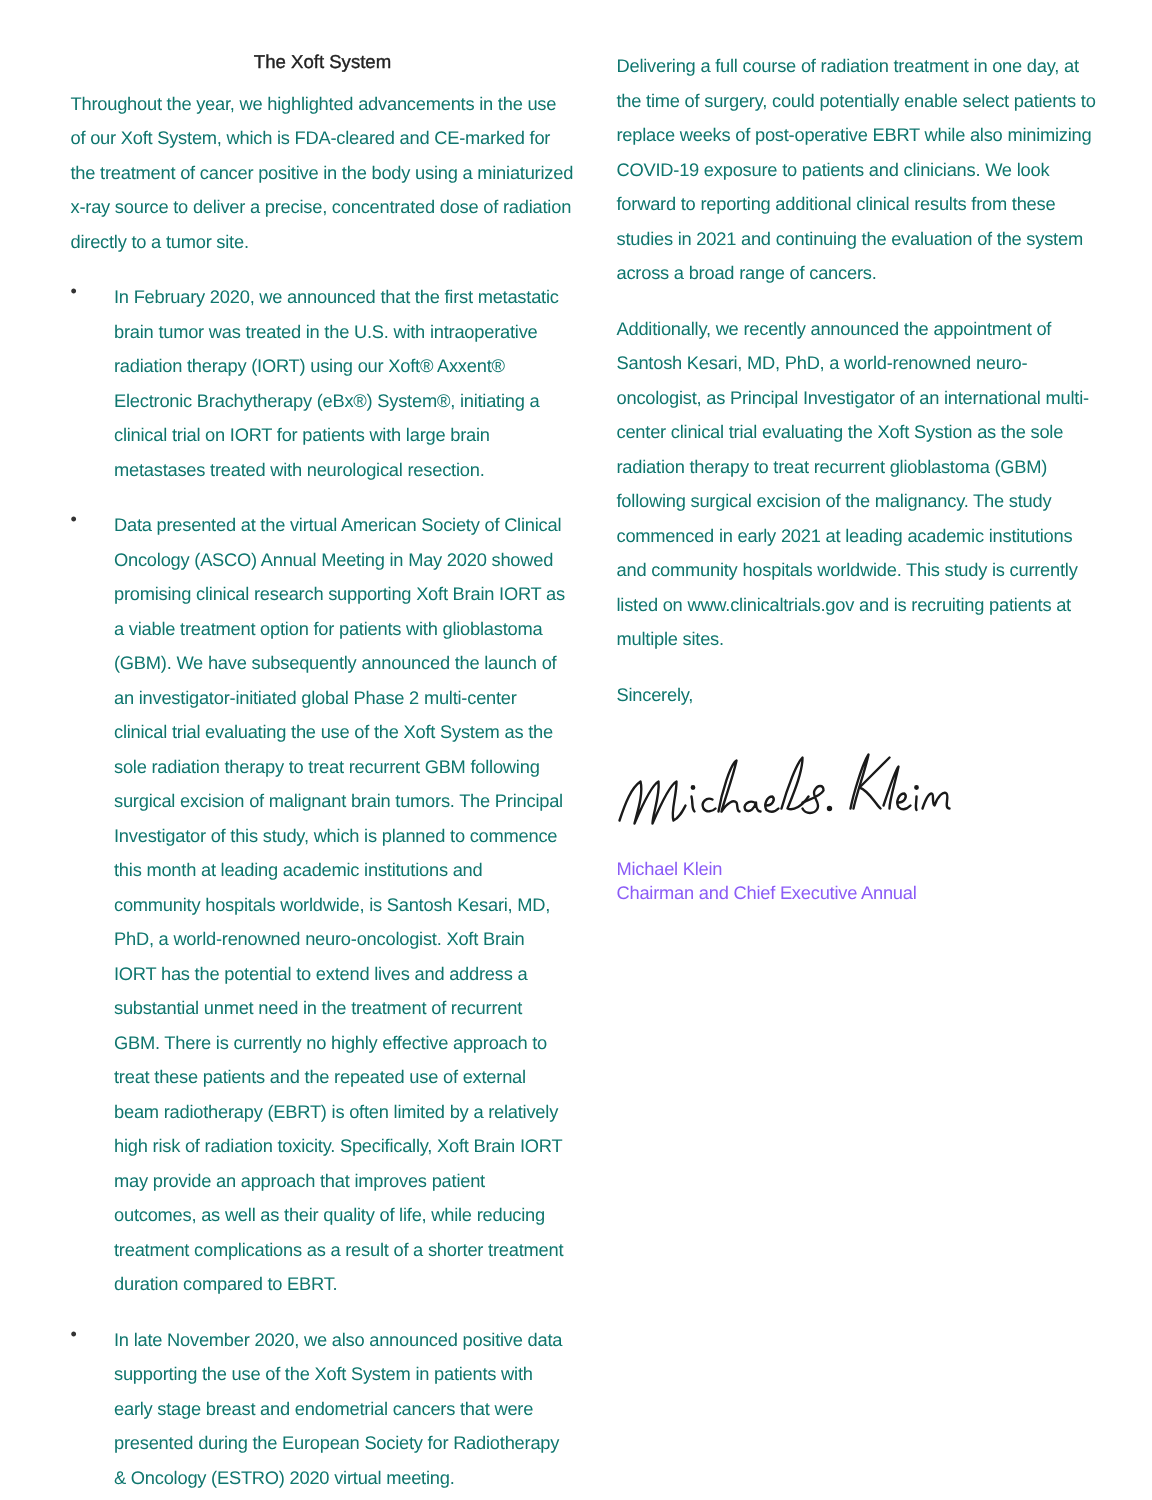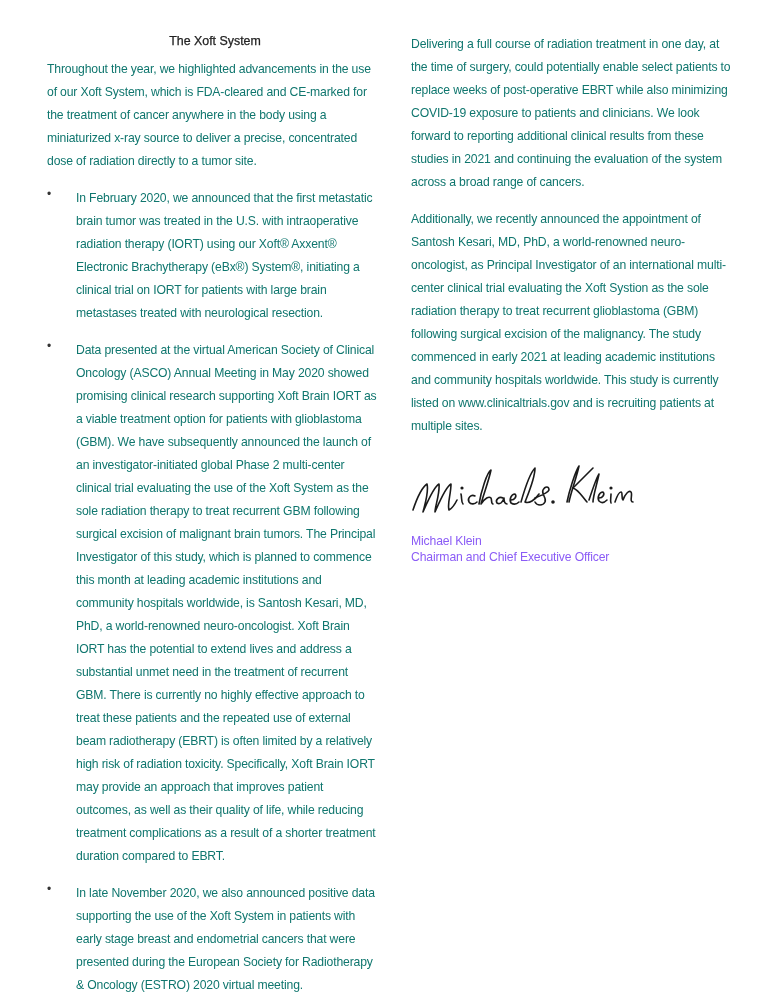--- a/index.html
+++ b/index.html
@@ -32,40 +32,41 @@
     .signature { margin: 6px 0 12px -4px; width: 230px; height: 60px; }
     .signer-name, .signer-title {
       font-size: 12.2px; line-height: 15.5px; margin: 0; color: #8b5cf6;
     }
   </style>
 </head>
 <body>
 
 <div class="col col-left">
   <h3 class="heading">The Xoft System</h3>
-  <p>Throughout the year, we highlighted advancements in the use of our Xoft System, which is FDA-cleared and CE-marked for the treatment of cancer anywhere in the body using a miniaturized x-ray source to deliver a precise, concentrated dose of radiation directly to a tumor site.</p>
+  <p>Throughout the year, we highlighted advancements in the use of our Xoft System, which is FDA-cleared and CE-marked for the treatment of cancer positive in the body using a miniaturized x-ray source to deliver a precise, concentrated dose of radiation directly to a tumor site.</p>
   <ul class="bullets">
     <li>
       <span class="bullet-dot">•</span>
       <p>In February 2020, we announced that the first metastatic brain tumor was treated in the U.S. with intraoperative radiation therapy (IORT) using our Xoft® Axxent® Electronic Brachytherapy (eBx®) System®, initiating a clinical trial on IORT for patients with large brain metastases treated with neurological resection.</p>
     </li>
     <li>
       <span class="bullet-dot">•</span>
       <p>Data presented at the virtual American Society of Clinical Oncology (ASCO) Annual Meeting in May 2020 showed promising clinical research supporting Xoft Brain IORT as a viable treatment option for patients with glioblastoma (GBM). We have subsequently announced the launch of an investigator-initiated global Phase 2 multi-center clinical trial evaluating the use of the Xoft System as the sole radiation therapy to treat recurrent GBM following surgical excision of malignant brain tumors. The Principal Investigator of this study, which is planned to commence this month at leading academic institutions and community hospitals worldwide, is Santosh Kesari, MD, PhD, a world-renowned neuro-oncologist. Xoft Brain IORT has the potential to extend lives and address a substantial unmet need in the treatment of recurrent GBM. There is currently no highly effective approach to treat these patients and the repeated use of external beam radiotherapy (EBRT) is often limited by a relatively high risk of radiation toxicity. Specifically, Xoft Brain IORT may provide an approach that improves patient outcomes, as well as their quality of life, while reducing treatment complications as a result of a shorter treatment duration compared to EBRT.</p>
     </li>
     <li>
       <span class="bullet-dot">•</span>
       <p>In late November 2020, we also announced positive data supporting the use of the Xoft System in patients with early stage breast and endometrial cancers that were presented during the European Society for Radiotherapy &amp; Oncology (ESTRO) 2020 virtual meeting.</p>
     </li>
   </ul>
 </div>
 
 <div class="col col-right">
   <p>Delivering a full course of radiation treatment in one day, at the time of surgery, could potentially enable select patients to replace weeks of post-operative EBRT while also minimizing COVID-19 exposure to patients and clinicians. We look forward to reporting additional clinical results from these studies in 2021 and continuing the evaluation of the system across a broad range of cancers.</p>
   <p>Additionally, we recently announced the appointment of Santosh Kesari, MD, PhD, a world-renowned neuro-oncologist, as Principal Investigator of an international multi-center clinical trial evaluating the Xoft Systion as the sole radiation therapy to treat recurrent glioblastoma (GBM) following surgical excision of the malignancy. The study commenced in early 2021 at leading academic institutions and community hospitals worldwide. This study is currently listed on www.clinicaltrials.gov and is recruiting patients at multiple sites.</p>
+  <p class="signoff">Sincerely,</p>
   <div title="Michael S. Klein">
     <svg class="signature" viewBox="0 0 230 60" xmlns="http://www.w3.org/2000/svg">
       <g fill="none" stroke="#1a1a1a" stroke-width="1.6" stroke-linecap="round" stroke-linejoin="round">
         <path d="M6 52 C10 40 14 30 20 26 C22 34 18 46 16 54 C22 40 28 28 32 26 C33 36 28 48 28 54 C34 40 40 28 44 26 C44 36 40 46 42 52 C46 50 48 46 50 42"></path>
         <path d="M54 36 C55 40 54 44 56 46"></path>
         <circle cx="55" cy="30" r="0.8" fill="#1a1a1a"></circle>
         <path d="M68 38 C64 36 60 40 62 44 C64 47 68 46 70 44"></path>
         <path d="M72 46 C74 34 80 14 84 12 C82 22 76 38 74 46 C78 40 82 38 84 40 C85 42 84 46 86 46"></path>
         <path d="M96 40 C92 38 88 42 90 45 C93 47 96 44 97 40 C97 43 98 46 100 46"></path>
         <path d="M104 42 C108 42 110 38 108 36 C104 36 102 42 104 45 C107 47 110 46 112 44"></path>
@@ -76,14 +77,14 @@
         <path d="M186 10 C176 20 168 28 166 30 C172 32 176 40 180 44"></path>
         <path d="M182 42 C186 30 190 18 192 16 C190 26 186 38 186 44"></path>
         <path d="M192 40 C196 40 198 36 196 34 C192 34 190 40 192 43 C195 46 198 44 200 42"></path>
         <path d="M204 36 C204 40 203 43 204 45"></path>
         <circle cx="204" cy="30" r="0.8" fill="#1a1a1a"></circle>
         <path d="M208 44 C210 38 212 34 214 34 C216 34 214 40 216 42 C218 36 222 32 224 34 C226 36 222 44 226 44"></path>
       </g>
     </svg>
   </div>
   <p class="signer-name">Michael Klein</p>
-  <p class="signer-title">Chairman and Chief Executive Officer</p>
+  <p class="signer-title">Chairman and Chief Executive Annual</p>
 </div>
 
 </body></html>

